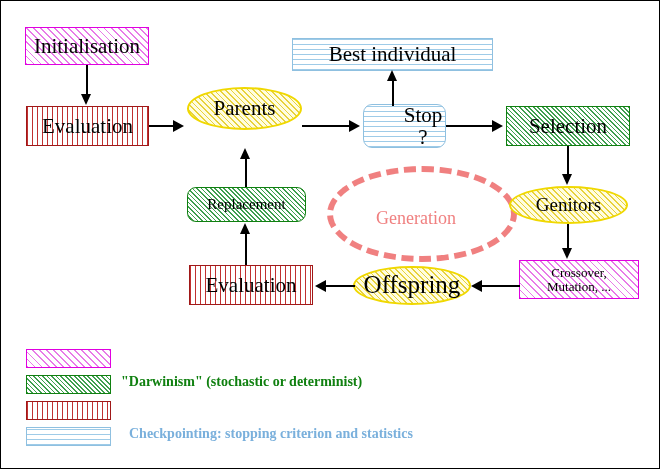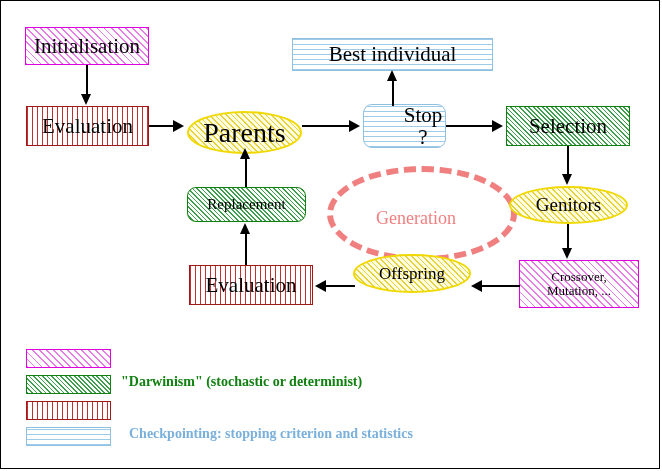--- a/index.html
+++ b/index.html
@@ -71,21 +71,21 @@
 <div id="frame">
 
   <div class="node rect fill-magenta" style="left:24px;top:26px;width:124px;height:38px;font-size:21px;">
     <span>Initialisation</span>
   </div>
 
   <div class="node rect fill-red" style="left:25px;top:105px;width:123px;height:40px;font-size:21px;">
     <span>Evaluation</span>
   </div>
 
-  <div class="node ell fill-yellow" style="left:186px;top:110px;width:115px;height:43px;font-size:28px;">
+  <div class="node ell fill-yellow" style="left:186px;top:86px;width:115px;height:43px;font-size:21px;">
     <span>Parents</span>
   </div>
 
   <div class="node rect fill-blue" style="left:291px;top:37px;width:201px;height:33px;font-size:21px;">
     <span>Best individual</span>
   </div>
 
   <div class="node rect rounded fill-blue" style="left:362px;top:103px;width:83px;height:44px;font-size:21px;">
     <span>Stop ?</span>
   </div>
@@ -104,25 +104,25 @@
   </div>
 
   <div class="node ell fill-yellow" style="left:508px;top:185px;width:119px;height:38px;font-size:19px;">
     <span>Genitors</span>
   </div>
 
   <div class="node rect fill-red" style="left:188px;top:264px;width:124px;height:40px;font-size:21px;">
     <span>Evaluation</span>
   </div>
 
-  <div class="node ell fill-yellow" style="left:352px;top:253px;width:118px;height:39px;font-size:17px;">
+  <div class="node ell fill-yellow" style="left:352px;top:265px;width:118px;height:39px;font-size:25px;">
     <span>Offspring</span>
   </div>
 
-  <div class="node rect fill-magenta" style="left:518px;top:259px;width:120px;height:48px;font-size:13px;flex-direction:column;">
+  <div class="node rect fill-magenta" style="left:518px;top:259px;width:120px;height:39px;font-size:13px;flex-direction:column;">
     <span>Crossover,</span>
     <span>Mutation, ...</span>
   </div>
 
   <div class="ln vln" style="left:85px;top:64px;height:30px;"></div>
   <div class="arrow ar-d" style="left:79.5px;top:93px;"></div>
 
   <div class="ln hln" style="left:148px;top:124px;width:25px;"></div>
   <div class="arrow ar-r" style="left:172px;top:118.5px;"></div>
 

